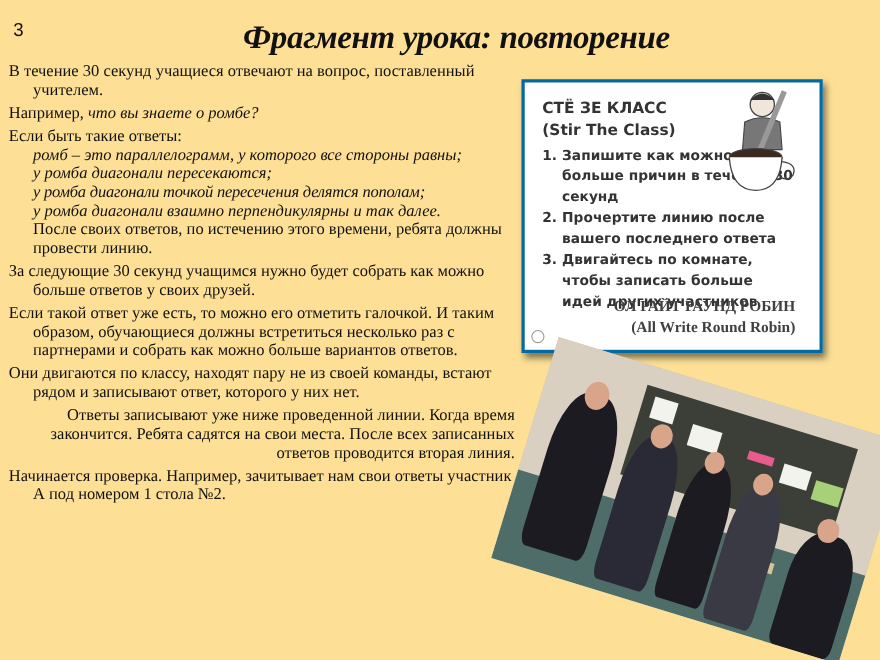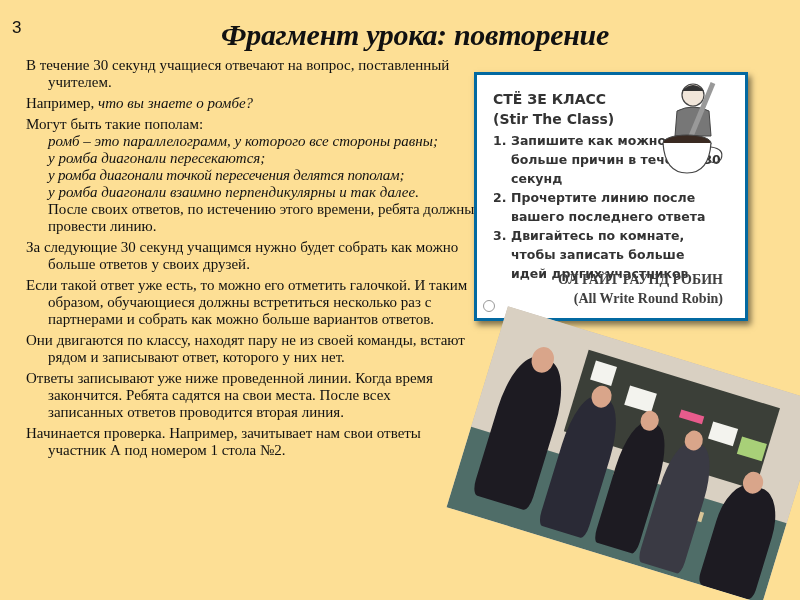--- a/index.html
+++ b/index.html
@@ -18,21 +18,21 @@
     position:absolute; left:0; top:18px; width:830px; text-align:center;
     font-family:"Liberation Serif","DejaVu Serif",serif;
     font-weight:bold; font-style:italic; font-size:30px; letter-spacing:-0.3px;
     margin:0;
   }
   .content {
     position:absolute; left:8px; top:57px; width:470px;
     font-size:15px; line-height:17px;
   }
   .para {
-    margin:0 0 4px 18px;
+    margin:0 0 4px 0;
     padding-left:22px; text-indent:-22px;
   }
   .para .indent { display:block; text-indent:0; }
   .ital { font-style:italic; }
 
   .card {
     position:absolute; left:474px; top:72px; width:274px; height:249px;
     background:#fff; border:3px solid #0369a1;
     box-shadow: 3px 4px 6px rgba(0,0,0,0.5);
     font-family:"DejaVu Sans","Liberation Sans",sans-serif;
@@ -84,31 +84,31 @@
 <div class="slide-num">3</div>
 <h1 class="title">Фрагмент урока: повторение</h1>
 
 <div class="content">
   <p class="para">
     <span>В течение 30 секунд учащиеся отвечают на вопрос,</span>
     <span>поставленный учителем.</span>
   </p>
   <p class="para"><span>Например, </span><span class="ital">что вы знаете о ромбе?</span></p>
   <p class="para">
-    <span>Могут быть такие пополам:</span>
+    <span>Если быть такие ответы:</span>
     <span class="indent ital">ромб – это параллелограмм, у которого все стороны равны;</span>
     <span class="indent ital">у ромба диагонали пересекаются;</span>
     <span class="indent ital" style="white-space:nowrap;letter-spacing:-0.2px;">у ромба диагонали точкой пересечения делятся пополам;</span>
     <span class="indent ital">у ромба диагонали взаимно перпендикулярны и так далее.</span>
     <span class="indent">После своих ответов,  по истечению этого времени, ребята должны провести линию.</span>
   </p>
   <p class="para">За следующие 30 секунд учащимся нужно будет собрать как можно больше ответов у своих друзей.</p>
   <p class="para">Если такой ответ уже есть, то можно его отметить галочкой. И таким образом, обучающиеся должны встретиться несколько раз с партнерами и собрать как можно больше вариантов ответов.</p>
   <p class="para"> Они двигаются по классу, находят пару не из своей команды, встают рядом и записывают ответ, которого у них нет.</p>
-  <p class="para" style="padding-right:10px;">Ответы записывают уже ниже проведенной линии. Когда время закончится. Ребята садятся на свои места. После всех записанных ответов проводится вторая линия.</p>
+  <p class="para" style="padding-right:10px;text-align:right;">Ответы записывают уже ниже проведенной линии. Когда время закончится. Ребята садятся на свои места. После всех записанных ответов проводится вторая линия.</p>
   <p class="para">Начинается проверка. Например, зачитывает нам свои ответы участник А под номером 1 стола №2.</p>
 </div>
 
 <div class="card">
   <div class="card-title">СТЁ ЗЕ КЛАСС</div>
   <div class="card-subtitle">(Stir The Class)</div>
   <ul class="card-list">
     <li><span class="num">1.</span><span>Запишите как можно больше причин в течение 30 секунд</span></li>
     <li><span class="num">2.</span><span>Прочертите линию после вашего последнего ответа</span></li>
     <li><span class="num">3.</span><span>Двигайтесь по комнате, чтобы записать больше идей других участников</span></li>

